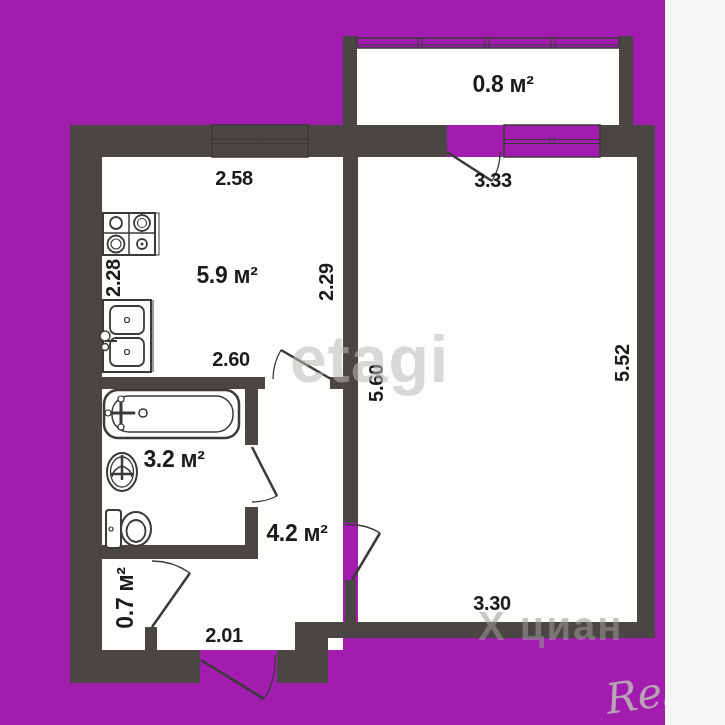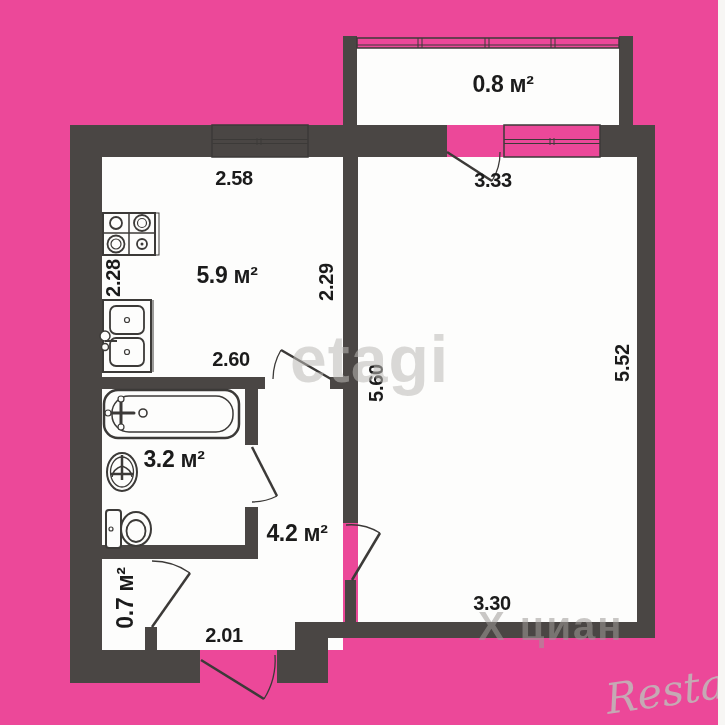--- a/index.html
+++ b/index.html
@@ -1,16 +1,16 @@
 <!DOCTYPE html>
 <html><head>
 <meta charset="utf-8">
 <style>
   html,body{margin:0;padding:0;background:#f7f6f4;}
-  #stage{position:relative;width:718px;height:725px;background:#ec4899;overflow:hidden;
+  #stage{position:relative;width:665px;height:725px;background:#a21caf;overflow:hidden;
          font-family:"Liberation Sans",sans-serif;}
   svg{position:absolute;left:0;top:0;}
   .wall{fill:#4a4644;stroke:none;}
   .room{fill:#fdfdfc;stroke:none;}
   .ln{stroke:#3c3a38;fill:none;}
   .fix{stroke:#3c3a38;fill:#fdfdfc;}
   .dim{font:700 20px "Liberation Sans",sans-serif;fill:#1b1b1b;letter-spacing:-0.3px;}
   .area{font:700 23px "Liberation Sans",sans-serif;fill:#1b1b1b;letter-spacing:-0.3px;}
   .wm-etagi{font:700 66px "Liberation Sans",sans-serif;fill:rgba(188,185,182,0.55);letter-spacing:1px;}
   .wm-cian{font:700 40px "Liberation Sans",sans-serif;fill:rgba(158,155,152,0.55);letter-spacing:2px;}

